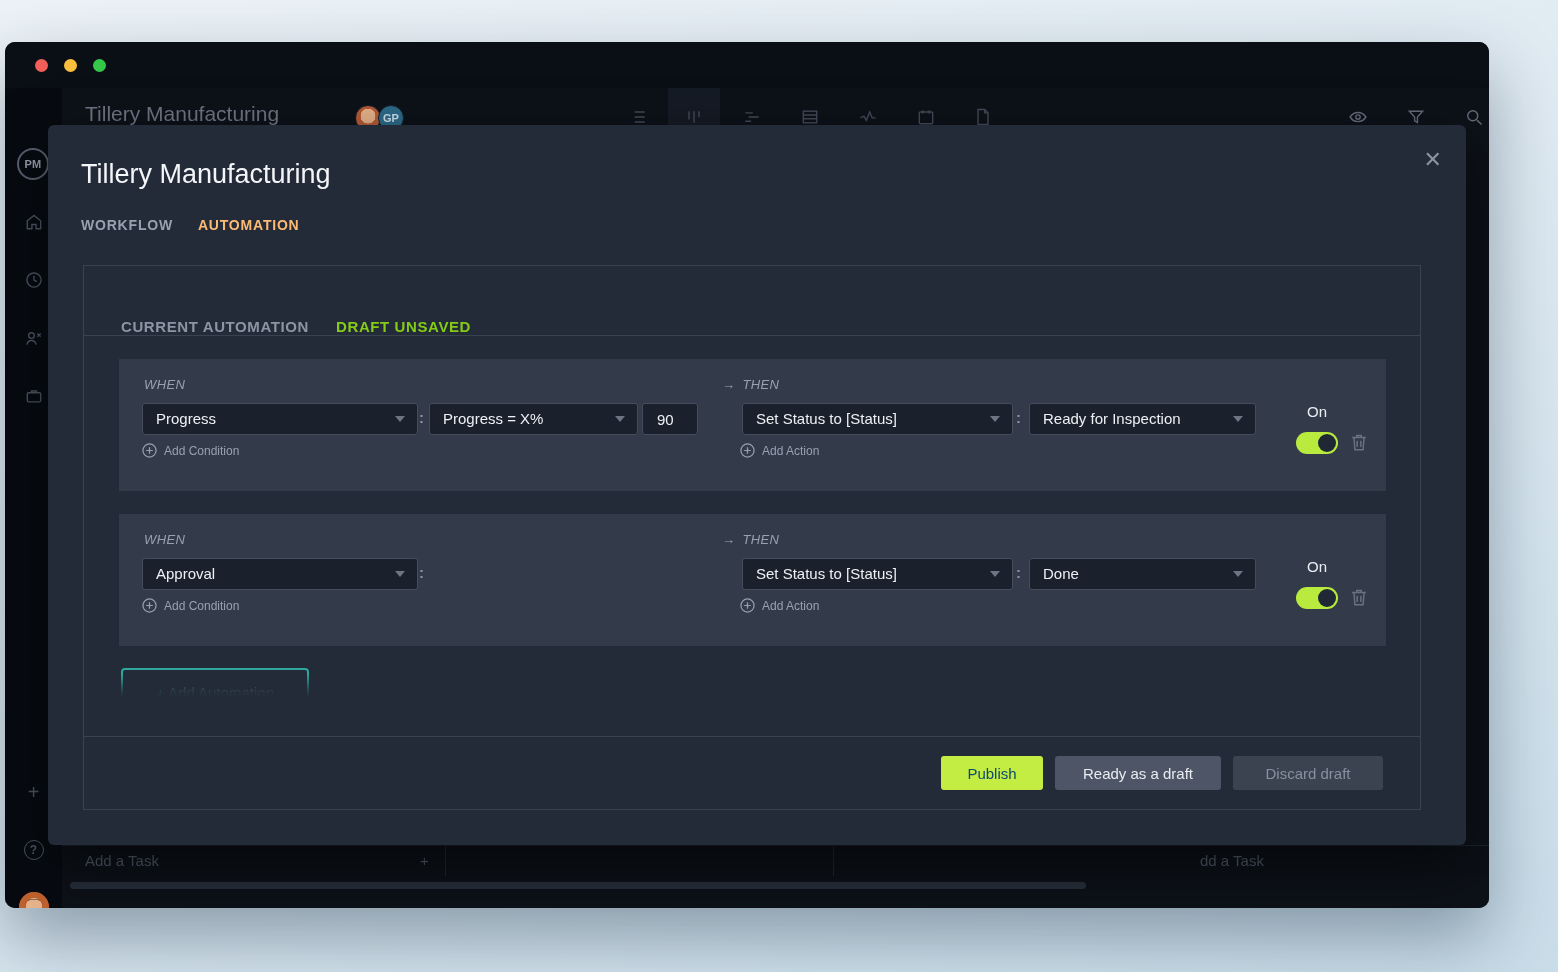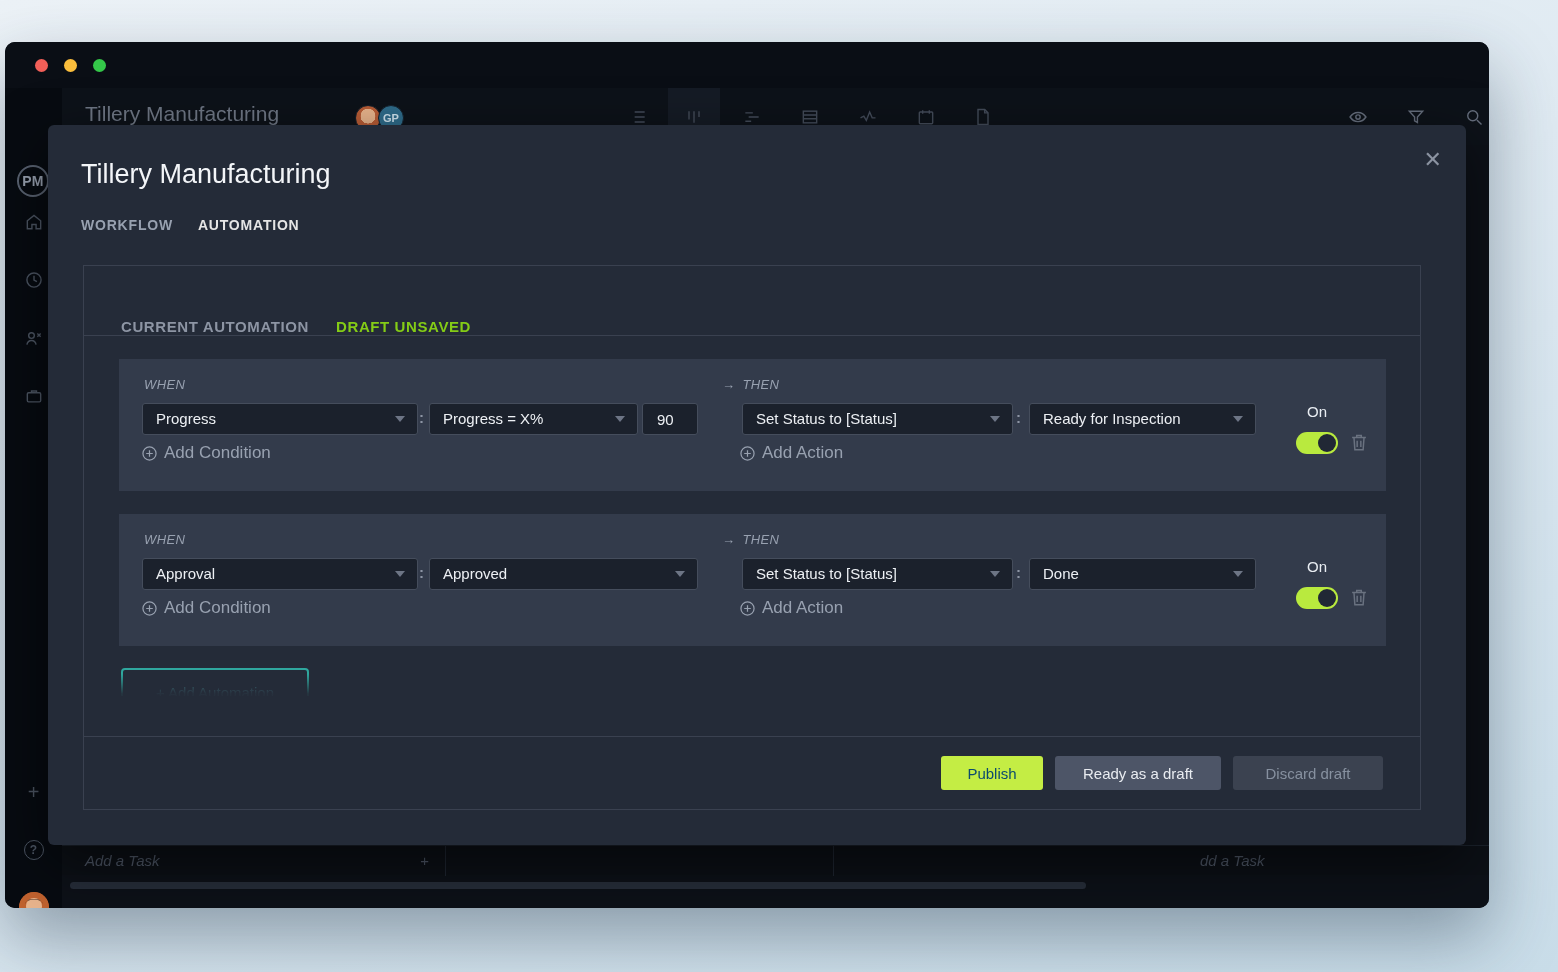--- a/index.html
+++ b/index.html
@@ -12,22 +12,22 @@
   .window { position:absolute; left:5px; top:42px; width:1484px; height:866px;
             background:#10151e; border-radius:10px; overflow:hidden;
             box-shadow:0 30px 70px rgba(25,45,65,.40); }
   .titlebar { position:absolute; left:0; top:0; right:0; height:46px; background:#0a0e15; }
   .lights { position:absolute; left:30px; top:17px; display:flex; gap:16px; }
   .light { width:13px; height:13px; border-radius:50%; }
   .light.r { background:#f25f58; } .light.y { background:#fbbe3c; } .light.g { background:#34c749; }
 
   
   .side { position:absolute; left:0; top:46px; bottom:0; width:57px; background:#070b11; }
-  .pm-logo { position:absolute; left:12px; top:77px; width:32px; height:32px; border-radius:50%;
-             border:2px solid #596271; color:#98a1b0; font-size:14px; font-weight:bold;
+  .pm-logo { position:absolute; left:12px; top:60px; width:32px; height:32px; border-radius:50%;
+             border:2px solid #596271; color:#98a1b0; font-size:11px; font-weight:bold;
              display:flex; align-items:center; justify-content:center; letter-spacing:.3px; }
   .side-ic { position:absolute; left:0; width:57px; height:36px; display:flex; align-items:center;
              justify-content:center; color:#4c5563; }
   .side-glyph { font-size:20px; color:#4c5563; }
   .help-circ { width:20px; height:20px; border:1.6px solid #4c5563; border-radius:50%;
                display:flex; align-items:center; justify-content:center; font-size:12px; font-weight:bold; color:#4c5563; }
   .user-av { width:30px; height:30px; border-radius:50%; background:#c0622f; overflow:hidden; position:relative; }
 
   
   .header { position:absolute; left:57px; top:46px; right:0; height:57px; background:#0d1219; }
@@ -36,55 +36,55 @@
   .hd-av.face { left:293px; background:radial-gradient(circle at 50% 42%, #e8b48c 0 40%, #b85c35 41% 100%); border:1px solid #15202b; }
   .hd-av.gp { left:316px; background:#2e6b8a; color:#cfe3ee; font-size:11px; font-weight:bold;
               display:flex; align-items:center; justify-content:center; border:1px solid #15202b; }
   .tool-ic { position:absolute; top:19px; width:20px; height:20px; color:#434b59; }
   .tab-hl { position:absolute; left:606px; top:0; width:52px; height:57px; background:#151b25; }
   .hd-right-ic { position:absolute; top:19px; width:20px; height:20px; color:#656d7c; }
 
   
   .content { position:absolute; left:57px; top:103px; right:0; bottom:0; background:#0d1118; }
   .task-row { position:absolute; left:0; right:0; top:700px; height:30px; background:#0c1016;
-              border-top:1px solid #1b222c;font-style:italic; }
+              border-top:1px solid #1b222c; }
   .task-text { position:absolute; font-size:15px; color:#4d5665; top:6px; }
   .col-div { position:absolute; top:0; width:1px; height:30px; background:#1e2530; }
   .hscroll { position:absolute; left:8px; top:737px; width:1016px; height:7px;
              background:#262d39; border-radius:4px; }
 
   
   .modal { position:absolute; left:43px; top:83px; width:1418px; height:720px; background:#242b38;
            border-radius:6px; box-shadow:0 18px 55px rgba(0,0,0,.55); }
   .close { position:absolute; right:24px; top:24px; font-size:22px; color:#8b93a1; cursor:pointer; line-height:1; }
   .m-title { position:absolute; left:33px; top:34px; font-size:27px; font-weight:500; color:#f3f5f8; }
   .m-tabs { position:absolute; left:33px; top:92px; display:flex; gap:25px; }
   .m-tab { font-size:14px; font-weight:bold; letter-spacing:.8px; color:#98a1b0; cursor:pointer; }
-  .m-tab.active { color:#e5e5e5; }
+  .m-tab.active { color:#fdba74; }
 
   .panel { position:absolute; left:35px; top:140px; width:1338px; height:545px; border:1px solid #3a4150; }
   .p-tabs { position:absolute; left:0; top:0; right:0; height:70px; border-bottom:1px solid #3a4150;
             display:flex; align-items:flex-end; padding-left:37px; gap:27px; }
   .p-tab { font-size:15px; font-weight:600; letter-spacing:.6px; color:#8d95a4; cursor:pointer; }
   .p-tab.active { color:#84cc16; }
 
   .card { position:absolute; left:35px; width:1267px; height:132px; background:#333b4b; }
   .sec-label { position:absolute; font-size:13px; color:#98a1b0; letter-spacing:.4px; font-weight:500;
                display:flex; align-items:center; gap:7px;font-style:italic; }
   .dd { position:absolute; top:44px; height:32px; background:#1b212c; border:1px solid #454d5c;
         border-radius:3px; cursor:pointer; }
   .dd-label { display:block; padding-left:13px; line-height:30px; font-size:15px; color:#edf0f4; white-space:nowrap; }
   .chev { position:absolute; right:12px; top:12px; width:0; height:0;
           border-left:5px solid transparent; border-right:5px solid transparent; border-top:6px solid #6d7585; }
   .colon { position:absolute; top:50px; font-size:15px; font-weight:bold; color:#8d95a4; }
   .val-input { position:absolute; top:44px; height:32px; background:#1b212c; border:1px solid #454d5c;
                border-radius:3px; color:#edf0f4; font-size:15px; padding-left:14px; width:56px;
                font-family:"Liberation Sans", sans-serif; }
   .add-link { position:absolute; top:84px; display:flex; align-items:center; gap:7px; color:#98a1b0;
-              font-size:17px; cursor:pointer; }
+              font-size:12px; cursor:pointer; }
   .on-label { position:absolute; left:1177px; top:44px; width:42px; text-align:center; font-size:15px; color:#e9edf2; }
   .toggle { position:absolute; left:1177px; top:73px; width:42px; height:22px; border-radius:11px;
             background:#b9ea3e; cursor:pointer; }
   .toggle .knob { position:absolute; right:2px; top:2px; width:18px; height:18px; border-radius:50%; background:#212835; }
   .trash { position:absolute; left:1229px; top:72px; width:22px; height:22px; color:#6a7280; cursor:pointer; }
 
   .add-auto-wrap { position:absolute; left:37px; top:402px; width:190px; height:28px; overflow:hidden; }
   .add-auto { width:188px; height:40px; border:2px solid #2fa79e; border-radius:4px; background:transparent;
               color:#45808a; font-size:15px; text-align:center; padding-top:8px; cursor:pointer; }
   .add-auto-fade { position:absolute; left:30px; top:408px; width:205px; height:26px;
@@ -299,24 +299,20 @@
           </div>
         </div>
 
         <div class="card" style="top:248px">
           <div class="sec-label" style="left:25px; top:18px">WHEN</div>
           <div class="dd" style="left:23px; width:276px">
             <span class="dd-label">Approval</span>
             <span class="chev"></span>
           </div>
           <div class="colon" style="left:300px">:</div>
-          <div class="dd" style="left:310px; width:269px">
-            <span class="dd-label">Approved</span>
-            <span class="chev"></span>
-          </div>
           <div class="add-link" style="left:23px">
             <svg width="15" height="15" viewBox="0 0 16 16" fill="none" stroke="#98a1b0" stroke-width="1.3">
                 <circle cx="8" cy="8" r="7"></circle>
                 <path d="M8 4.5v7M4.5 8h7"></path>
               </svg>
             <span>Add Condition</span>
           </div>
 
           <div class="sec-label" style="left:603px; top:18px">
             <span>→</span>

